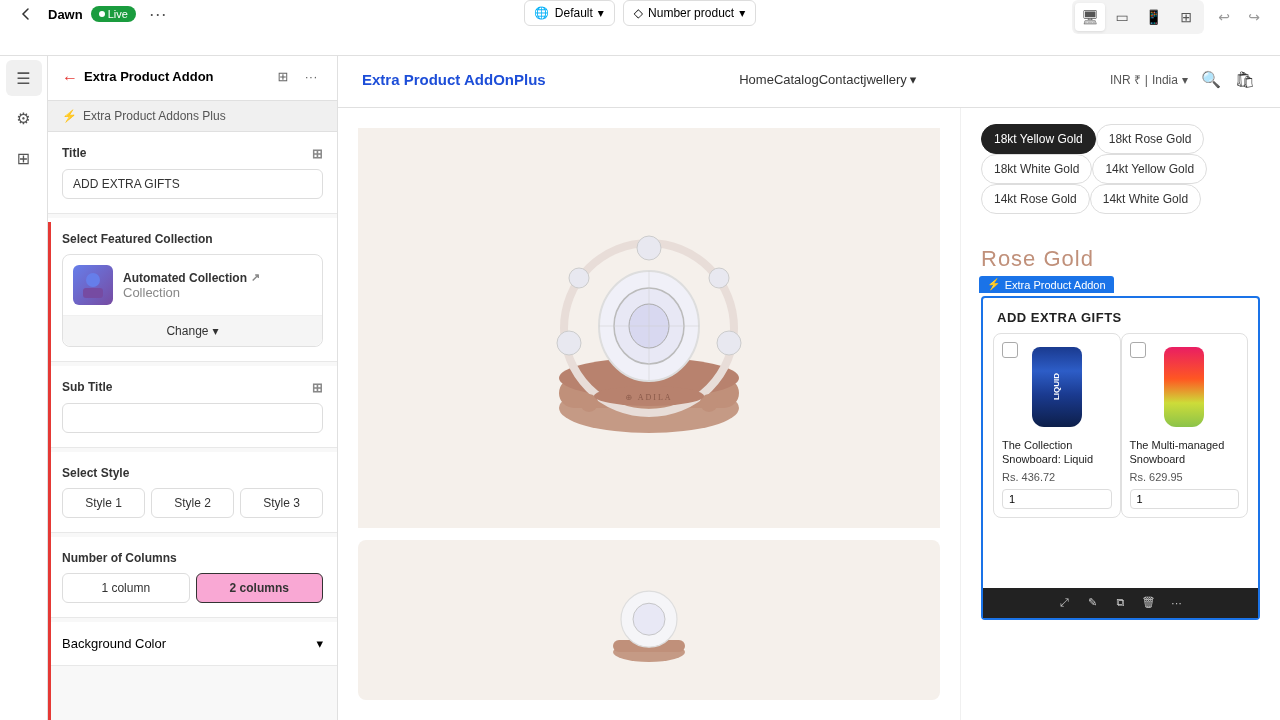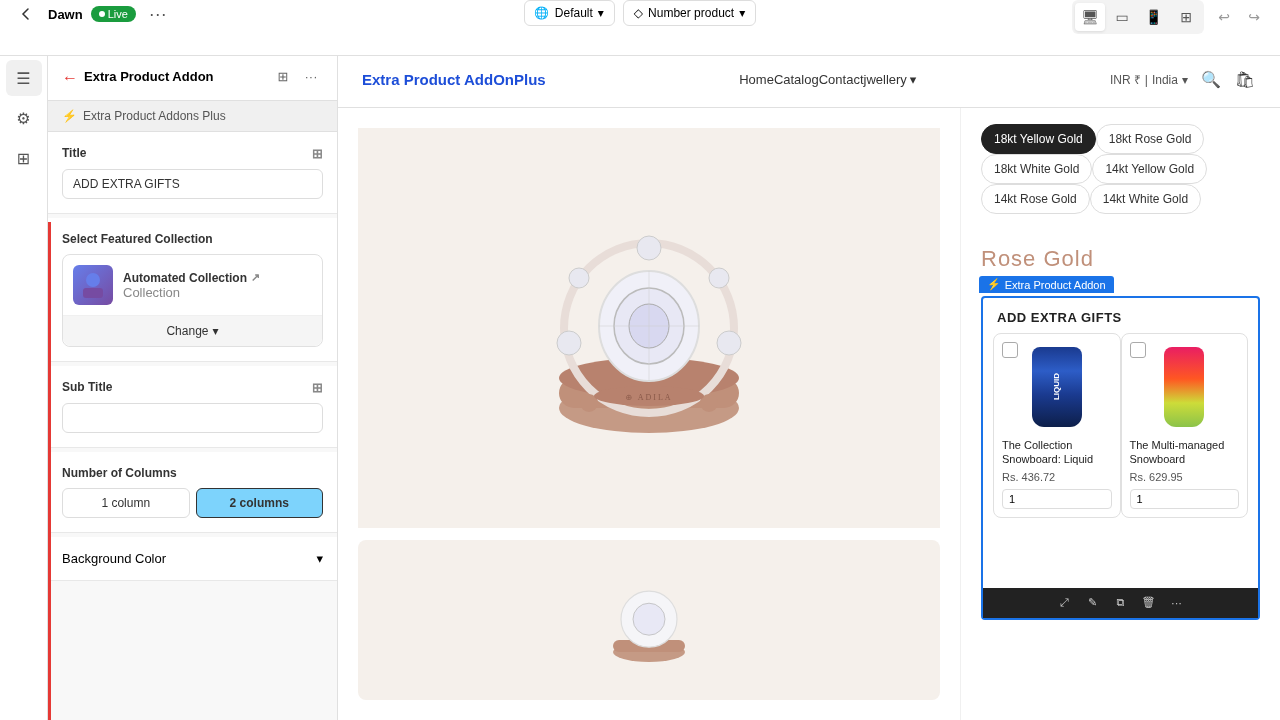--- a/index.html
+++ b/index.html
@@ -146,21 +146,21 @@
       background: #fff; cursor: pointer; font-size: 12px; color: #333; text-align: center;
     }
 
     
     .column-btns { display: flex; gap: 6px; }
     .column-btn {
       flex: 1; padding: 7px 6px;
       border: 1px solid #ddd; border-radius: 6px;
       background: #fff; cursor: pointer; font-size: 12px; color: #333; text-align: center;
     }
-    .column-btn.active { border-color: #333; background: #7dd3fc; font-weight: 600; }
+    .column-btn.active { border-color: #333; background: #f9a8d4; font-weight: 600; }
 
     
     .red-bracket {
       position: absolute;
       left: 0;
       top: 170px;
       bottom: 0;
       width: 4px;
       background: transparent;
       border-left: 3px solid #e53935;
@@ -436,20 +436,30 @@
     </div>
 
     <div class="panel-section">
       <div class="section-label">
         <span>Sub Title</span>
         <span class="section-label-icon">⊞</span>
       </div>
       <input class="text-input" type="text" placeholder="" style="">
     </div>
 
+    <div class="panel-section">
+      <div class="section-label">
+        <span>Select Style</span>
+      </div>
+      <div class="style-btns">
+        <button class="style-btn">Style 1</button>
+        <button class="style-btn">Style 2</button>
+        <button class="style-btn">Style 3</button>
+      </div>
+    </div>
 
     <div class="panel-section">
       <div class="section-label">
         <span>Number of Columns</span>
       </div>
       <div class="column-btns">
         <button class="column-btn">1 column</button>
         <button class="column-btn active">2 columns</button>
       </div>
     </div>

